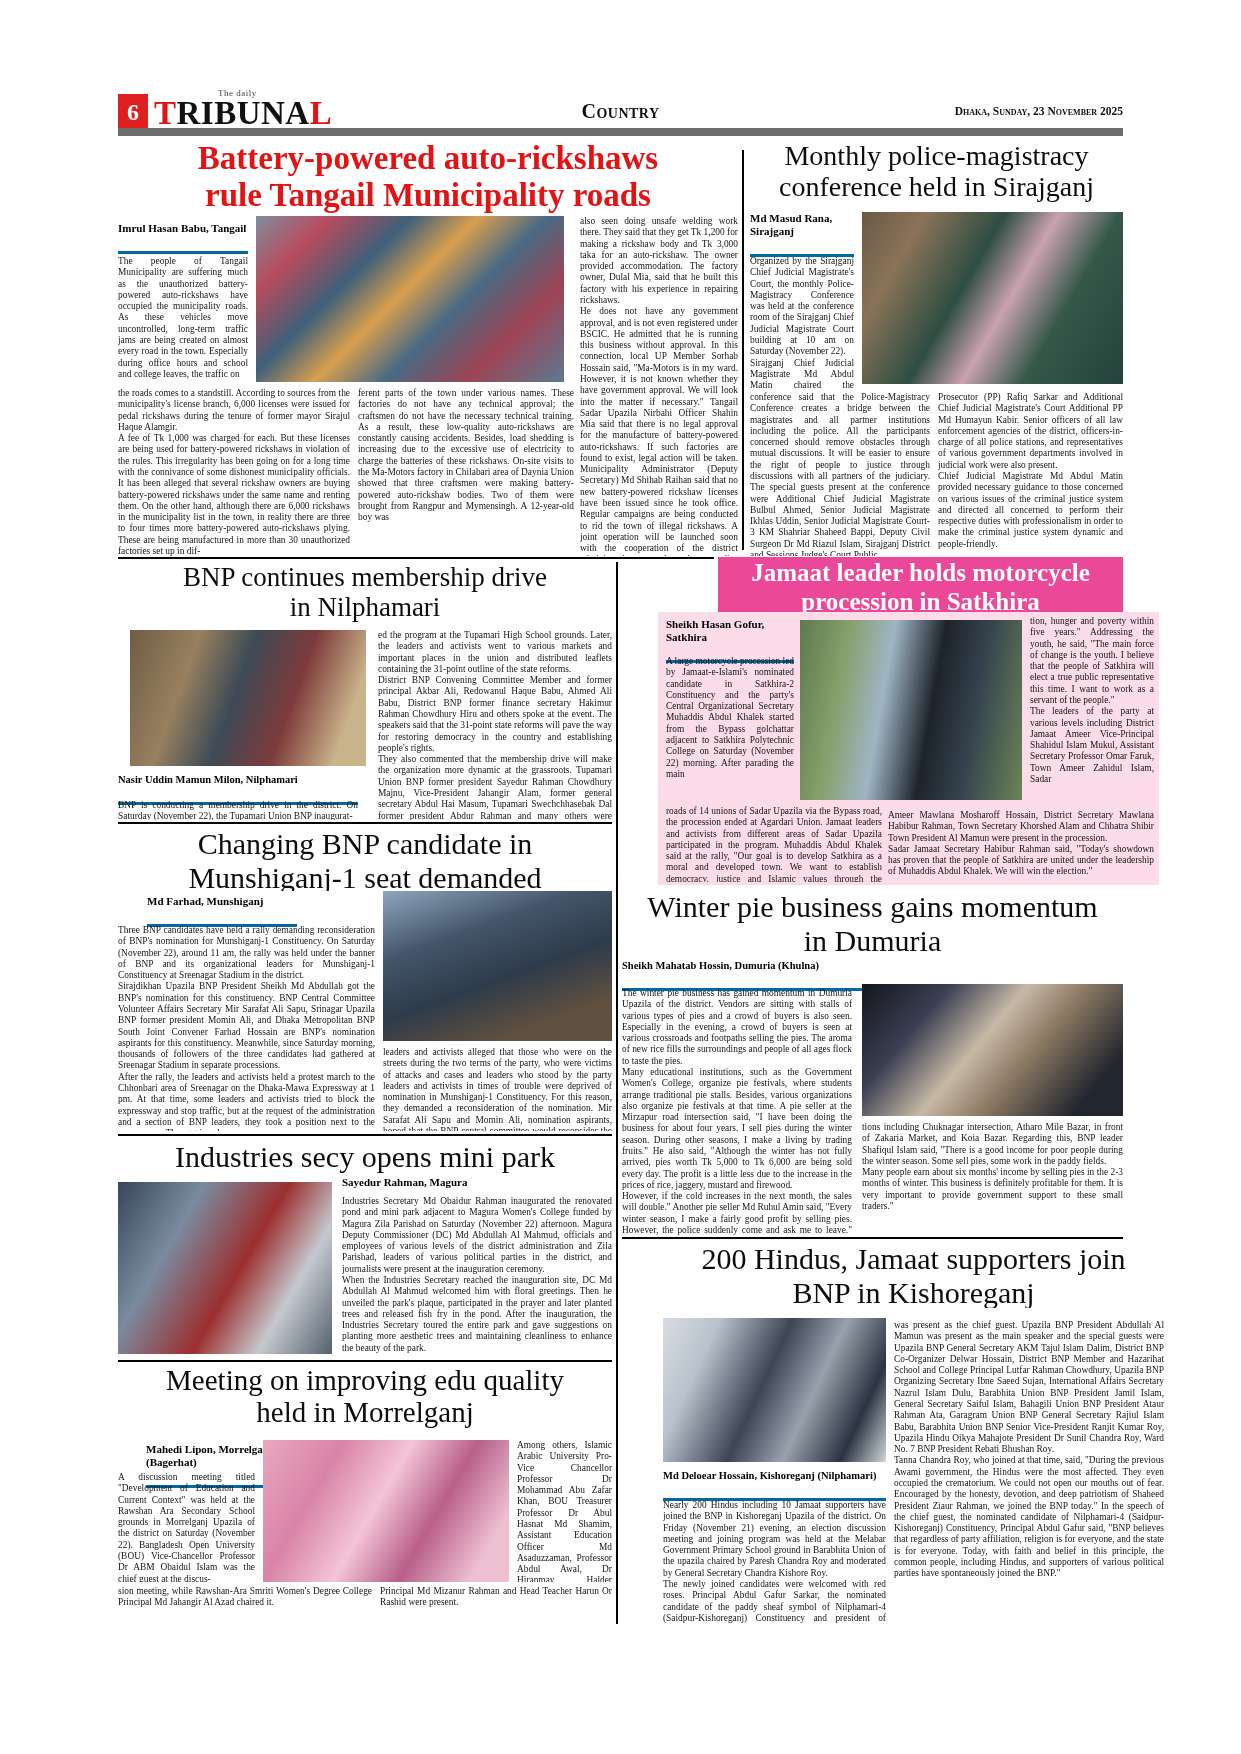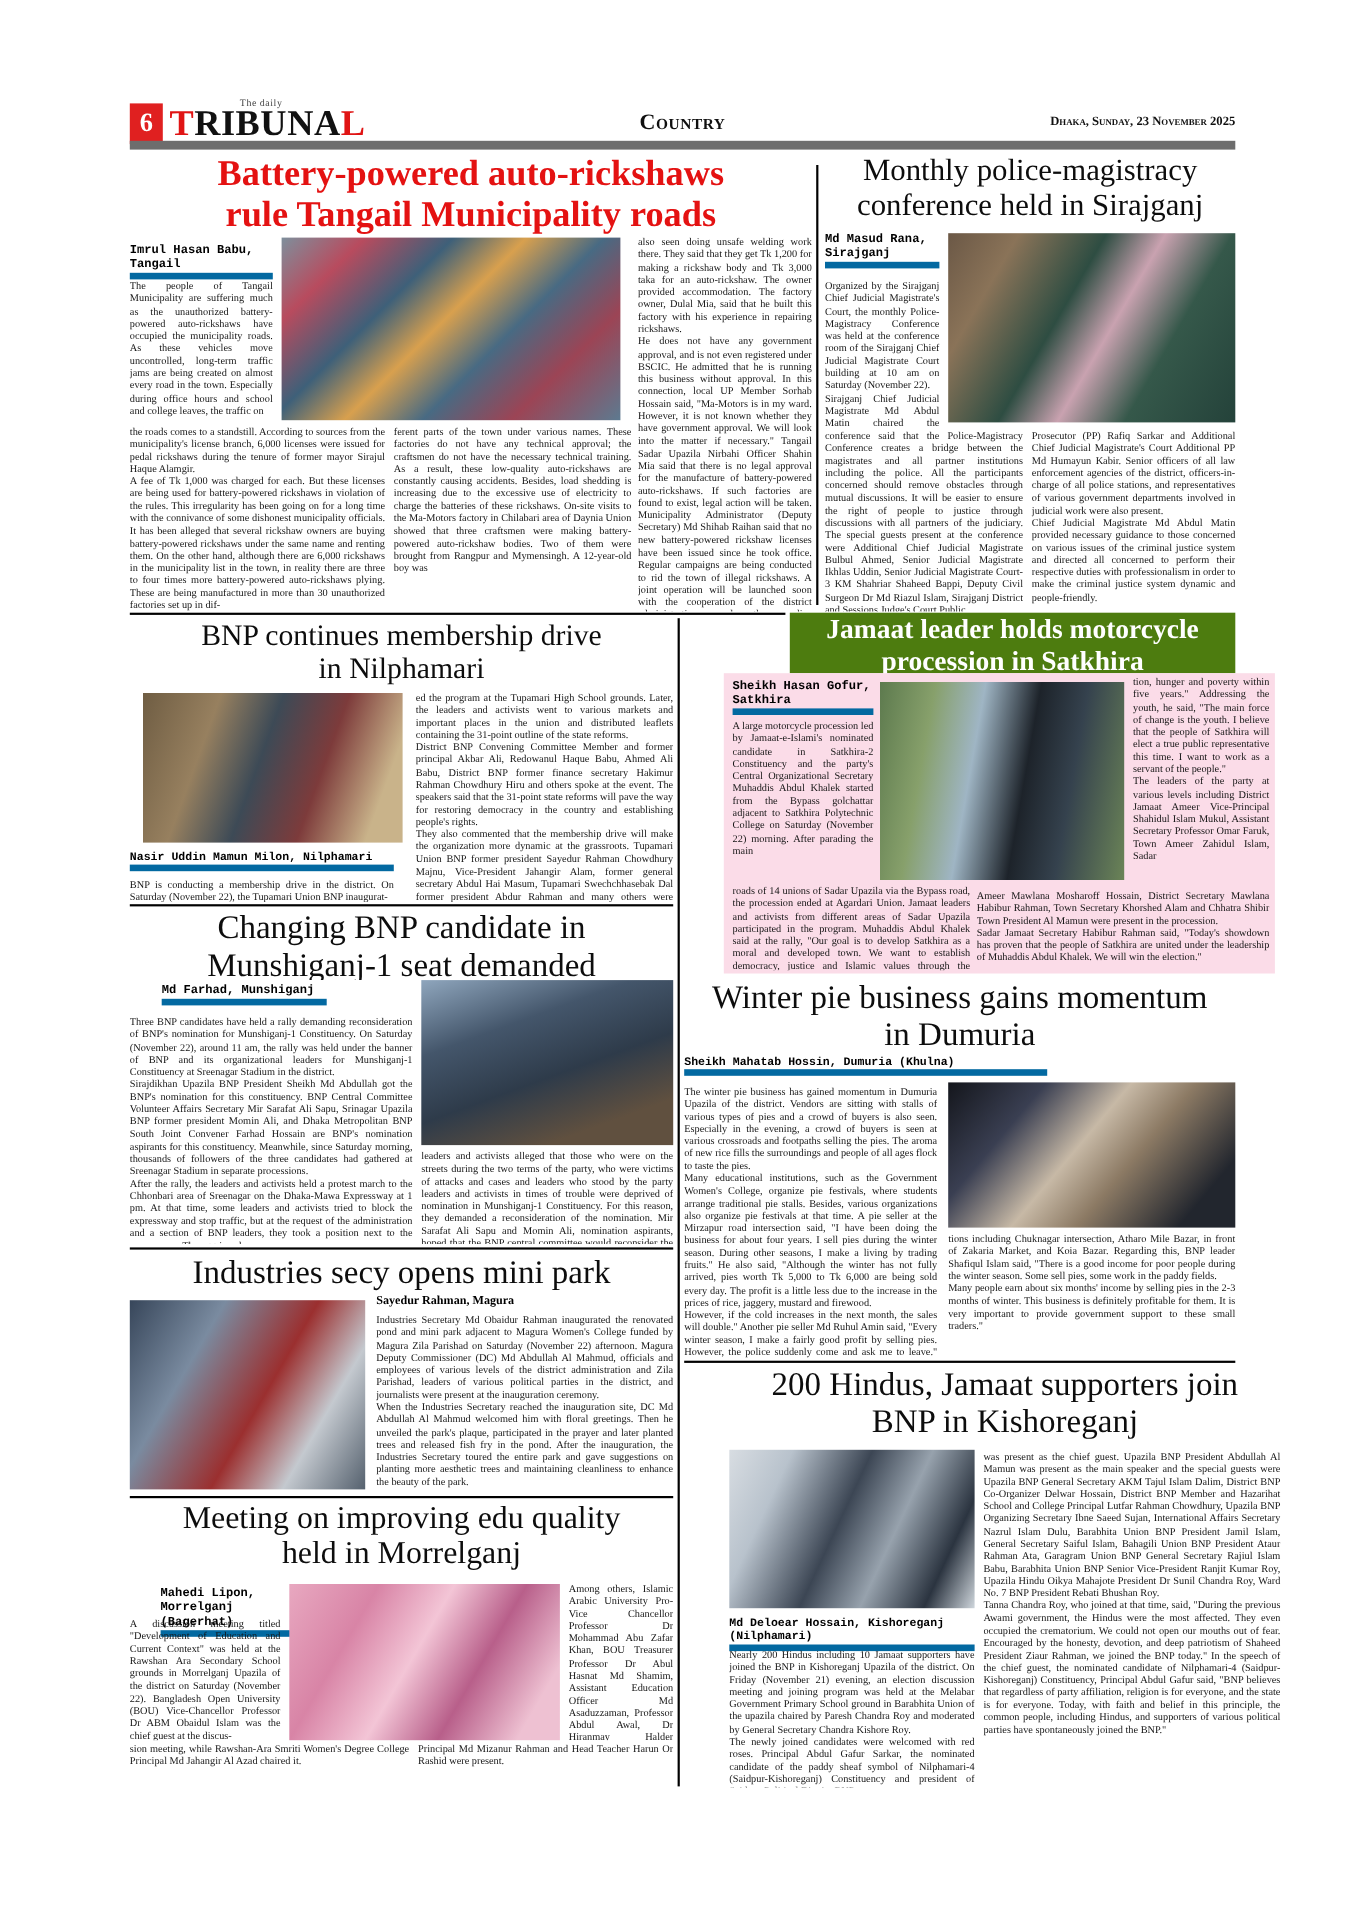--- a/index.html
+++ b/index.html
@@ -2,34 +2,34 @@
 <html><head>
 <meta charset="utf-8">
 <style>
   html,body{margin:0;padding:0;background:#ffffff;}
   body{width:1241px;height:1754px;position:relative;font-family:"Liberation Serif",serif;color:#101010;overflow:hidden;}
   .abs{position:absolute;}
   .bt{font-size:9.4px;line-height:1.2;text-align:justify;white-space:pre-line;overflow:hidden;color:#151515;}
   .hl{text-align:center;white-space:pre-line;line-height:1.12;font-weight:400;color:#0d0d0d;overflow:hidden;}
   .hl-red{color:#e41212;font-weight:700;}
   .byl{font-weight:700;font-size:11px;line-height:1.18;white-space:pre-line;color:#000;}
-  .byl-u{border-bottom:6px solid #0369a1;padding-bottom:0;font-family:Liberation Mono, monospace;}
+  .byl-u{border-bottom:3px solid #0369a1;padding-bottom:16px;}
   .photo{background-size:cover;overflow:hidden;}
   .vline{background:#000;width:1.5px;}
   .hline{background:#000;height:1.5px;}
   
   .pagenum{background:#e02020;color:#fff;font-weight:700;font-size:24px;text-align:center;line-height:37px;font-family:"Liberation Serif",serif;}
   .tagline{display:block;font-size:9px;color:#444;margin-left:64px;letter-spacing:.5px;}
   .logotext{font-size:33px;font-weight:700;letter-spacing:.5px;line-height:.95;color:#111;}
   .logotext .red{color:#e01414;}
   .section{font-variant:small-caps;font-weight:700;font-size:20px;text-align:center;letter-spacing:.5px;}
   .edate{font-variant:small-caps;font-weight:700;font-size:11.5px;text-align:right;}
   .graybar{background:#6d6d6d;}
   
-  .pinkbar{background:#4d7c0f;color:#fff;font-weight:700;text-align:center;white-space:pre-line;line-height:1.15;}
+  .pinkbar{background:#ec4899;color:#fff;font-weight:700;text-align:center;white-space:pre-line;line-height:1.15;}
   .pinkbg{background:#fbdce8;}
   
   .ph-tangail{background:linear-gradient(135deg,#7e8f9c,#b84b5e 16%,#3e6079 33%,#d8a04e 47%,#486a83 62%,#9c4455 79%,#5d7a90);}
   .ph-sirajganj{background:linear-gradient(120deg,#6b5846,#8a7358 18%,#2e4d42 40%,#c9a2b0 55%,#35584a 72%,#24423a);}
   .ph-nilphamari{background:linear-gradient(110deg,#6f5d43,#97805f 25%,#3d4a56 45%,#7d3b3b 66%,#c9b38a 88%);}
   .ph-satkhira{background:linear-gradient(100deg,#5d7a4e,#87a06b 20%,#9fb5c4 38%,#1d232a 58%,#35424e 75%,#6b8457);}
   .ph-munshiganj{background:linear-gradient(160deg,#8fa6bd,#44566b 30%,#2e3b4a 56%,#60503f 82%);}
   .ph-dumuria{background:linear-gradient(130deg,#14161c,#3a3f52 24%,#c7b9a6 45%,#8c7a64 61%,#22262e 86%);}
   .ph-magura{background:linear-gradient(120deg,#37465a,#7a8ba0 28%,#9b2f2f 55%,#c4c9cf 76%,#55616e);}
   .ph-morrelganj{background:linear-gradient(120deg,#e8a8c0,#d884a6 25%,#f3c5d6 46%,#b85f8a 66%,#eec1d2 88%);}

